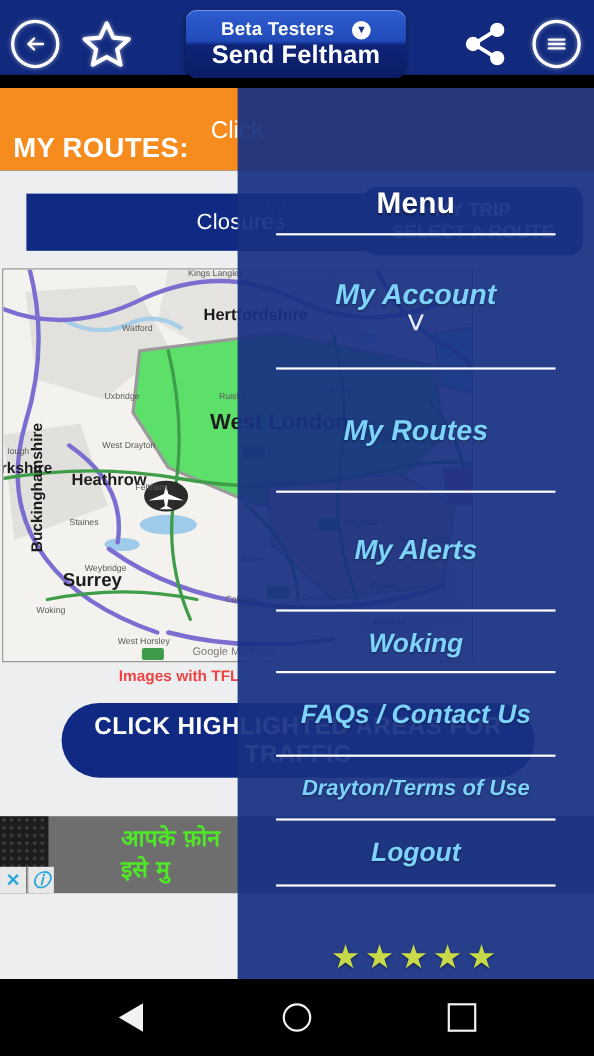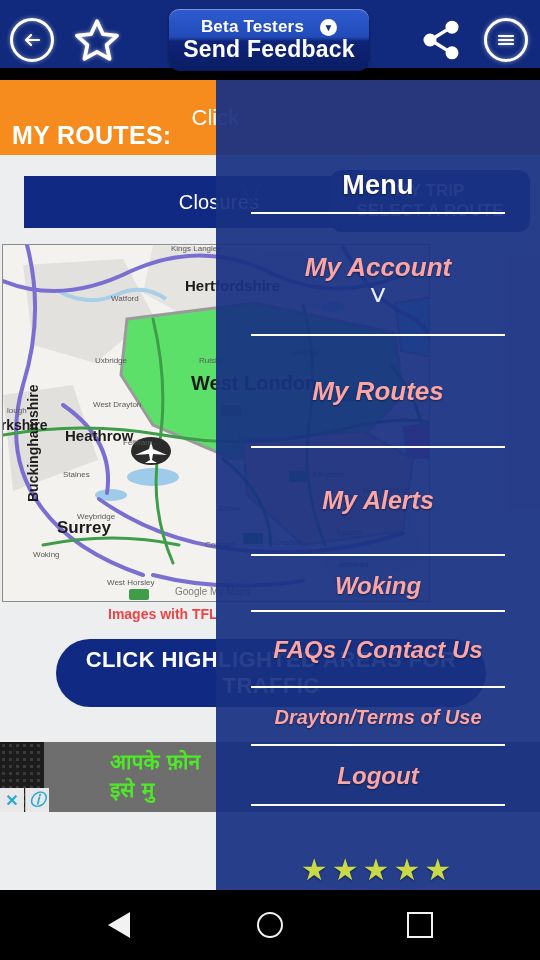--- a/index.html
+++ b/index.html
@@ -125,21 +125,21 @@
   .menu-header {
     position:absolute; left:0; top:90px; width:324px; text-align:center;
     font-size:27px; font-weight:700; letter-spacing:.2px;
     text-shadow:0 1px 2px rgba(0,0,0,.45);
   }
   .m-rule {
     position:absolute; left:35px; width:254px; height:2px; background:#fff;
   }
   .m-item {
     position:absolute; left:0; width:324px; text-align:center;
-    font-style:italic; font-weight:700; color:#fca5a5;
+    font-style:italic; font-weight:700; color:#7dd3fc;
     text-shadow:0 1px 2px rgba(0,0,0,.45);
   }
   .acct-chev {
     position:absolute; left:0; width:324px; text-align:center;
     color:#e8ecfb; font-size:30px; line-height:18px; font-weight:300;
   }
   .stars {
     position:absolute; left:0; width:324px; text-align:center;
     color:#c8d94a; font-size:30px; letter-spacing:4px;
     text-shadow:0 1px 2px rgba(0,0,0,.5);
@@ -174,21 +174,21 @@
       <svg width="50" height="48" viewBox="0 0 24 24" fill="none" stroke="#fff" stroke-width="1.9" stroke-linejoin="round" style="filter:drop-shadow(0 0 2px rgba(255,255,255,.55))">
         <polygon points="12,2.6 15,9.1 22,9.8 16.8,14.5 18.3,21.4 12,17.9 5.7,21.4 7.2,14.5 2,9.8 9,9.1"></polygon>
       </svg>
     </div>
 
     <div class="beta-btn">
       <div class="beta-line1">
         <span>Beta Testers</span>
         <span class="beta-chev">▼</span>
       </div>
-      <div class="beta-line2">Send Feedback</div>
+      <div class="beta-line2">Send Feltham</div>
     </div>
 
     <div class="share-wrap icon-btn">
       <svg width="46" height="44" viewBox="0 0 24 24" fill="none" stroke="#fff" stroke-width="1.9">
         <circle cx="18" cy="5" r="2.6" fill="#fff"></circle>
           <circle cx="6" cy="12" r="2.6" fill="#fff"></circle>
         <circle cx="18" cy="19" r="2.6" fill="#fff"></circle>
         <line x1="8.3" y1="10.8" x2="15.7" y2="6.2"></line>
           <line x1="8.3" y1="13.2" x2="15.7" y2="17.8"></line>
       </svg>

